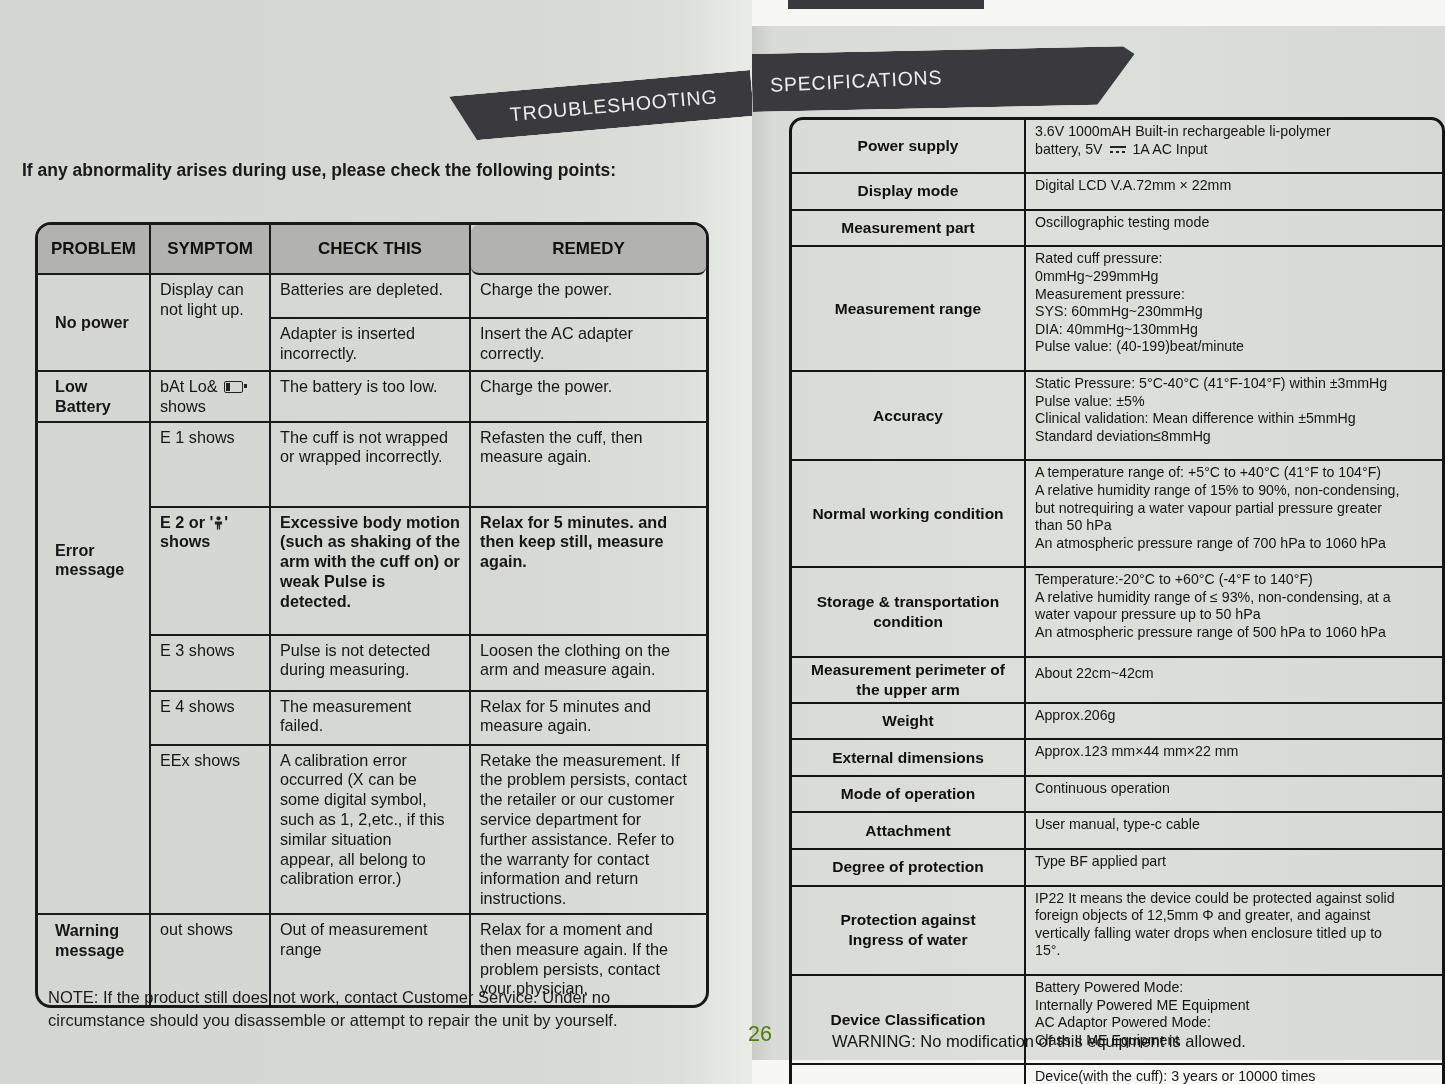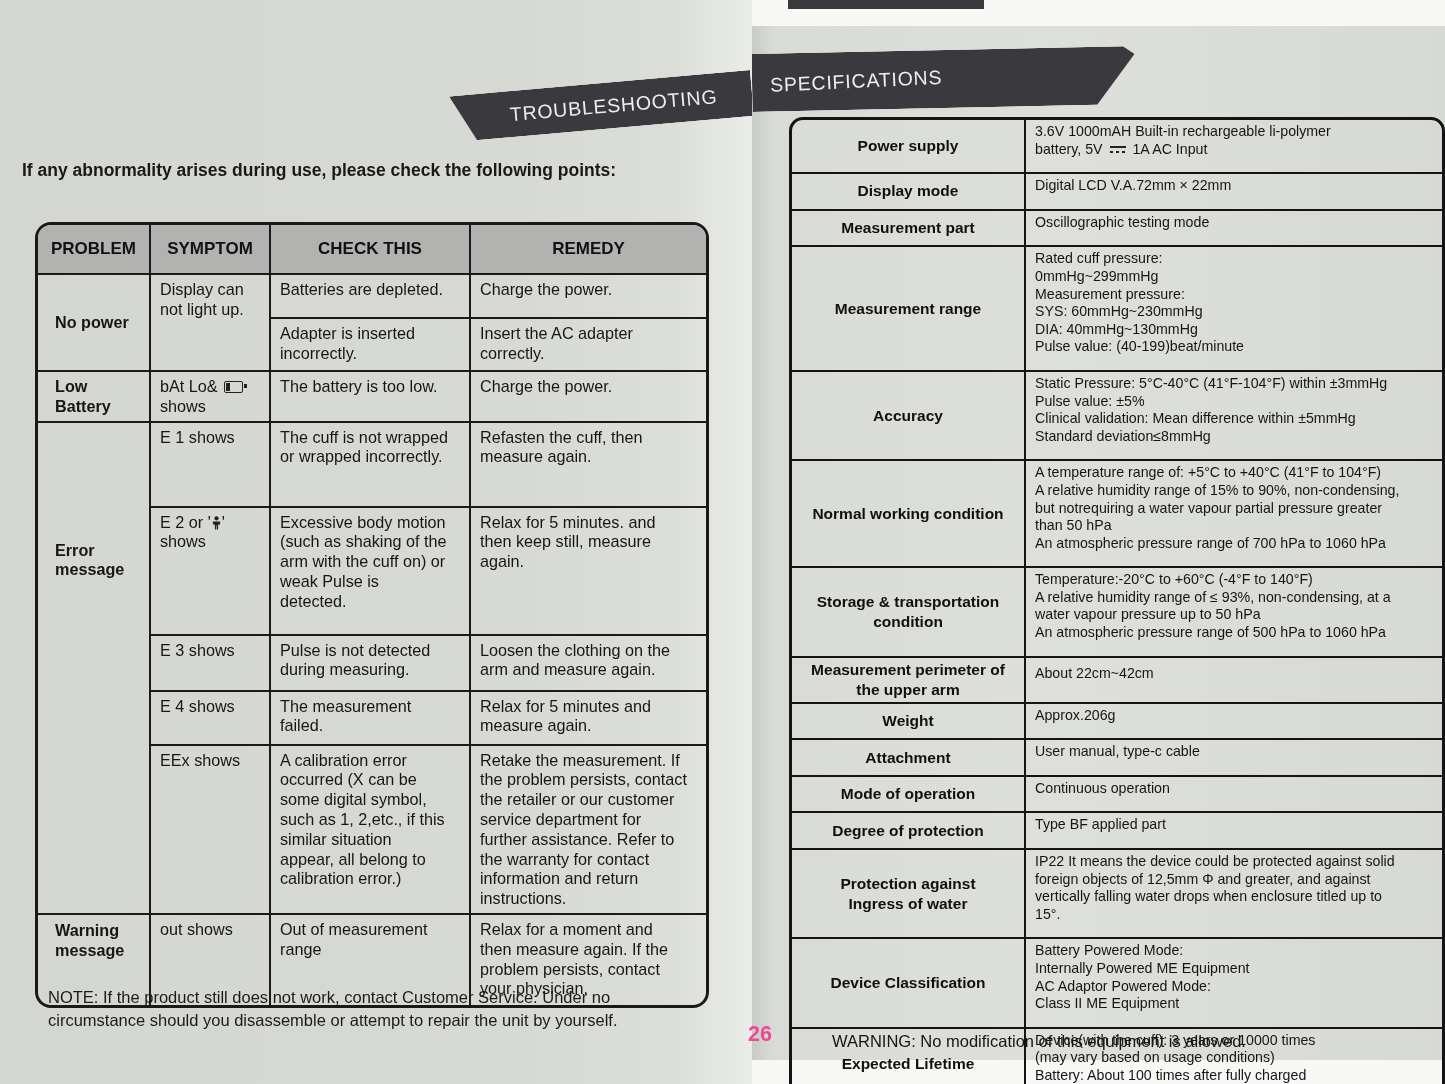--- a/index.html
+++ b/index.html
@@ -28,41 +28,41 @@
   .intro{position:absolute;left:22px;top:160px;margin:0;font-weight:bold;font-size:17.5px;color:#191919;}
   .note{position:absolute;left:48px;top:986px;margin:0;font-size:16.5px;line-height:23px;
         white-space:pre-line;color:#1b1b1b;}
 
   
   .ts-wrap{position:absolute;left:35px;top:222px;width:668px;border:3px solid #191919;
            border-radius:16px;overflow:hidden;}
   table{border-spacing:0;width:100%;table-layout:fixed;}
   .ts-wrap th{background:#b2b2b0;font-weight:bold;font-size:17px;height:46px;text-align:center;
     vertical-align:middle;border-right:2.5px solid #1a1a1a;border-bottom:2.5px solid #1a1a1a;color:#111;}
-  .ts-wrap th:last-child{border-right:none;}
+  .ts-wrap th:last-child{border-right:none;border-radius:8px;}
   .ts-wrap td{vertical-align:top;padding:5px 7px 4px 9px;font-size:16.2px;line-height:19.8px;
     border-right:2.5px solid #1a1a1a;border-bottom:2.5px solid #1a1a1a;color:#161616;}
   .ts-wrap td:last-child{border-right:none;}
   .ts-wrap tbody tr:last-child td{border-bottom:none;}
   .ts-wrap td.problem{font-weight:bold;vertical-align:middle;white-space:pre-line;padding-left:17px;}
   .ts-wrap td.offset-up{vertical-align:top;padding-top:118px;}
   .ts-wrap td.valign-top{vertical-align:top;padding-top:6px;}
 
   
   .spec-wrap{position:absolute;left:37px;top:117px;width:650px;border:3px solid #141414;
              border-radius:14px;overflow:hidden;}
   .spec-wrap th{width:234px;text-align:center;vertical-align:middle;font-weight:bold;font-size:15.5px;
     line-height:20px;white-space:pre-line;border-right:2.5px solid #141414;
     border-bottom:2.5px solid #141414;padding:2px 6px;color:#101010;}
   .spec-wrap td{vertical-align:middle;padding:3px 4px 14px 9px;font-size:14.2px;line-height:17.6px;
     border-bottom:2.5px solid #141414;color:#151515;}
   .spec-wrap tbody tr:last-child th,.spec-wrap tbody tr:last-child td{border-bottom:none;}
 
   .warning{position:absolute;left:74px;top:1026px;margin:6px;font-size:16.5px;color:#141414;}
-  .page-number{position:absolute;left:748px;top:1022px;font-size:21.5px;color:#ec4899;font-weight:bold;}
+  .page-number{position:absolute;left:748px;top:1022px;font-size:21.5px;color:#4d7c0f;}
 
   
   .ic-battery{display:inline-block;width:17px;height:10px;border:1.5px solid #222;border-radius:2px;
     position:relative;vertical-align:-1px;margin:0 3px 0 2px;}
   .ic-battery::before{content:"";position:absolute;left:1px;top:1px;bottom:1px;width:4px;background:#222;}
   .ic-battery::after{content:"";position:absolute;right:-4.5px;top:2px;width:3px;height:4px;background:#222;}
   .ic-motion{width:11px;height:14px;fill:#222;vertical-align:-2px;}
   .ic-dc{display:inline-block;width:16px;height:9px;position:relative;vertical-align:0px;margin:0 3px;}
   .ic-dc .s{position:absolute;top:1px;left:0;right:0;height:2px;background:#222;}
   .ic-dc .d{position:absolute;bottom:1px;left:0;right:0;height:2px;
@@ -110,21 +110,21 @@
               <td class="">bAt Lo&amp; <span class="ic-battery"></span><br>shows</td>
               <td class="">The battery is too low.</td>
               <td class="">Charge the power.</td>
             </tr>
             <tr style="height: 85px;">
               <td rowspan="5" class="problem offset-up">Error<br>message</td>
               <td class="">E 1 shows</td>
               <td class="">The cuff is not wrapped<br>or wrapped incorrectly.</td>
               <td class="">Refasten the cuff, then<br>measure again.</td>
             </tr>
-            <tr style="height: 128px;">
+            <tr style="height: 128px; font-weight: bold;">
               <td class="">E 2 or '<svg class="ic-motion" viewBox="0 0 11 14">
                   <circle cx="5.5" cy="2.3" r="2.1"></circle>
                   <path d="M1.9 5.4h7.2v3h-2v5.2H5.8V9.4h-.6v4.2H3.9V8.4h-2z"></path>
                 </svg>'<br>shows</td>
               <td class="">Excessive body motion<br>(such as shaking of the<br>arm with the cuff on) or<br>weak Pulse is<br>detected.</td>
               <td class="">Relax for 5 minutes. and<br>then keep still, measure<br>again.</td>
             </tr>
             <tr style="height: 56px;">
               <td class="">E 3 shows</td>
               <td class="">Pulse is not detected<br>during measuring.</td>
@@ -198,26 +198,30 @@
             <tr style="height: 40px;">
               <th>Measurement perimeter of
 the upper arm</th>
               <td>About 22cm~42cm</td>
             </tr>
             <tr style="height: 24px;">
               <th>Weight</th>
               <td>Approx.206g</td>
             </tr>
             <tr style="height: 24px;">
+              <th>External dimensions</th>
+              <td>Approx.123 mm×44 mm×22 mm</td>
+            </tr>
+            <tr style="height: 24px;">
+              <th>Mode of operation</th>
+              <td>Continuous operation</td>
+            </tr>
+            <tr style="height: 24px;">
               <th>Attachment</th>
               <td>User manual, type-c cable</td>
-            </tr>
-            <tr style="height: 24px;">
-              <th>Mode of operation</th>
-              <td>Continuous operation</td>
             </tr>
             <tr style="height: 24px;">
               <th>Degree of protection</th>
               <td>Type BF applied part</td>
             </tr>
             <tr style="height: 76px;">
               <th>Protection against
 Ingress of water</th>
               <td>IP22 It means the device could be protected against solid<br>foreign objects of 12,5mm Φ and greater, and against<br>vertically falling water drops when enclosure titled up to<br>15°.</td>
             </tr>

